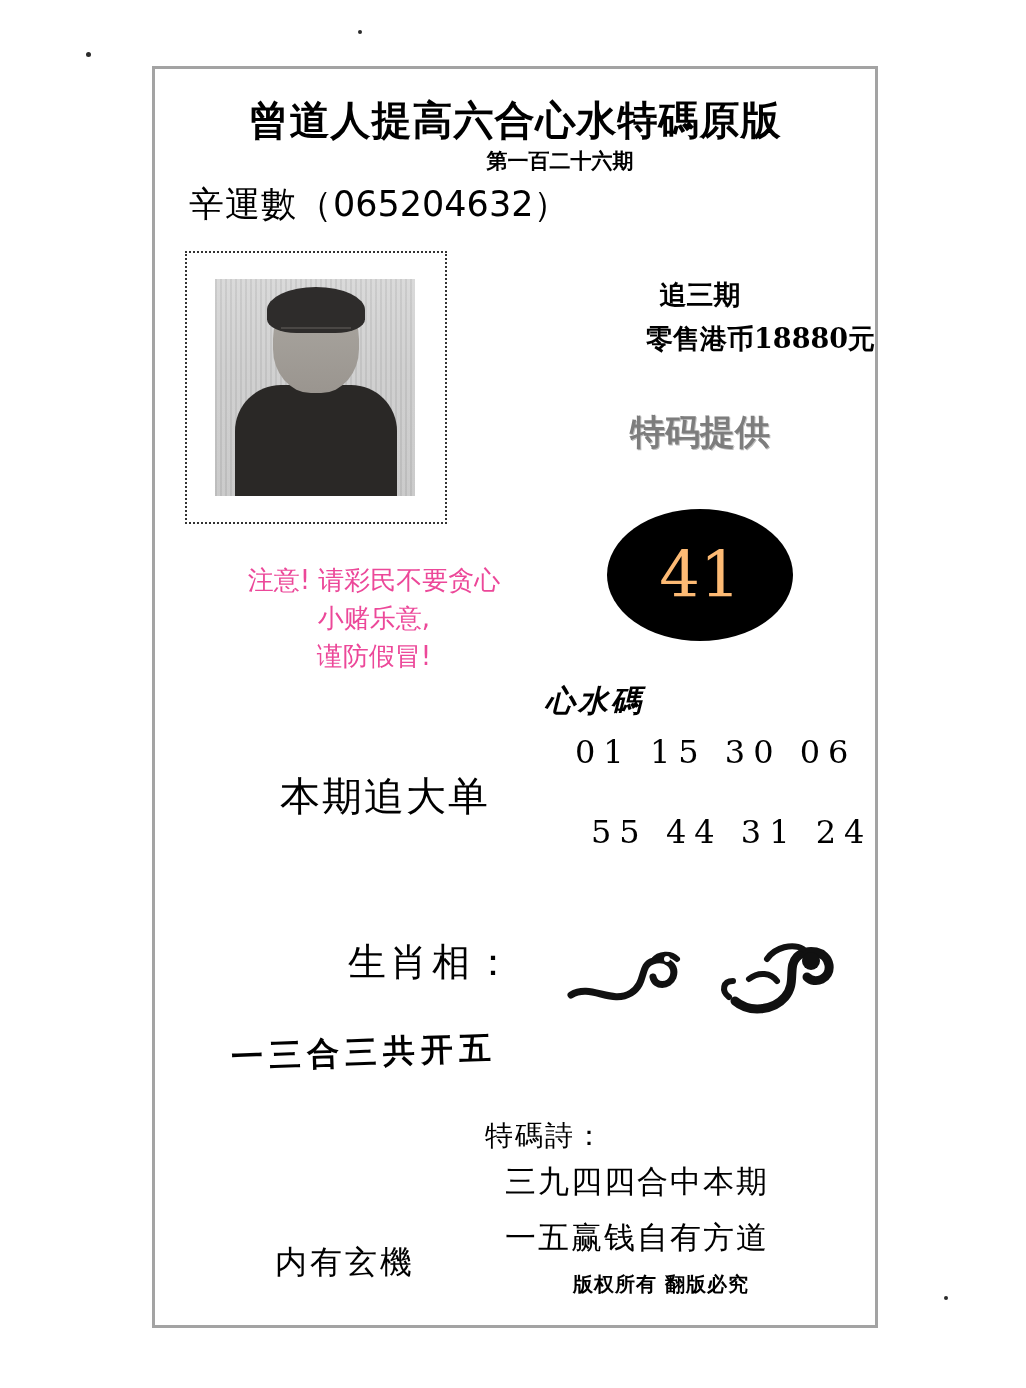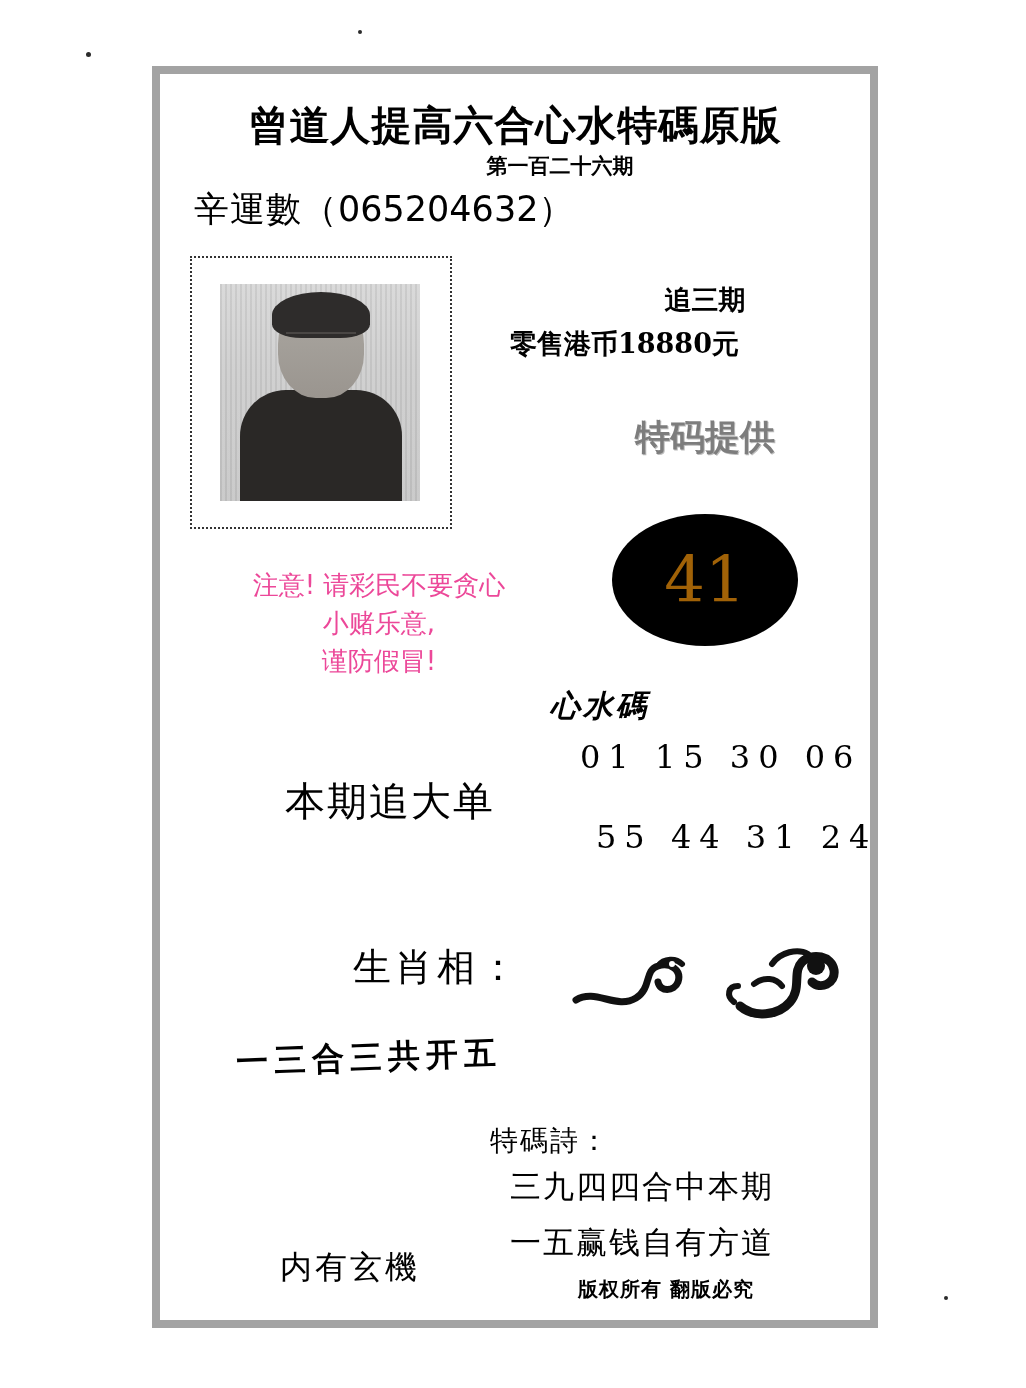--- a/index.html
+++ b/index.html
@@ -26,21 +26,21 @@
     background: #2b2b2b;
     border-radius: 50%;
   }
   
   #poster {
     position: absolute;
     left: 152px;
     top: 66px;
     width: 726px;
     height: 1262px;
-    border: 8px solid #a3a3a3;
+    border: 3px solid #a3a3a3;
     box-sizing: border-box;
     background: #fff;
   }
   .t-head {
     position: absolute;
     left: 0;
     width: 100%;
     text-align: center;
     font-family: "DejaVu Sans", sans-serif;
     color: #000;
@@ -167,21 +167,21 @@
     text-align: center;
     font-size: 27px;
     font-weight: bold;
     font-family: "DejaVu Serif", serif;
   }
   #price {
     position: absolute;
     left: 350px;
     top: 252px;
     width: 370px;
-    text-align: left;
+    text-align: right;
     font-size: 27px;
     font-weight: bold;
     font-family: "DejaVu Serif", serif;
   }
   #special-label {
     position: absolute;
     left: 380px;
     top: 340px;
     width: 330px;
     text-align: center;
@@ -200,21 +200,21 @@
     border-radius: 50%;
     background: #000;
   }
   #ball-num {
     position: absolute;
     left: 0; top: 0;
     width: 186px;
     height: 132px;
     line-height: 132px;
     text-align: center;
-    color: #a16207;
+    color: #fdba74;
     font-size: 64px;
     font-family: "DejaVu Serif", serif;
   }
   #heart-label {
     position: absolute;
     left: 390px;
     top: 612px;
     font-size: 30px;
     font-family: "DejaVu Serif", serif;
     font-style: italic;

